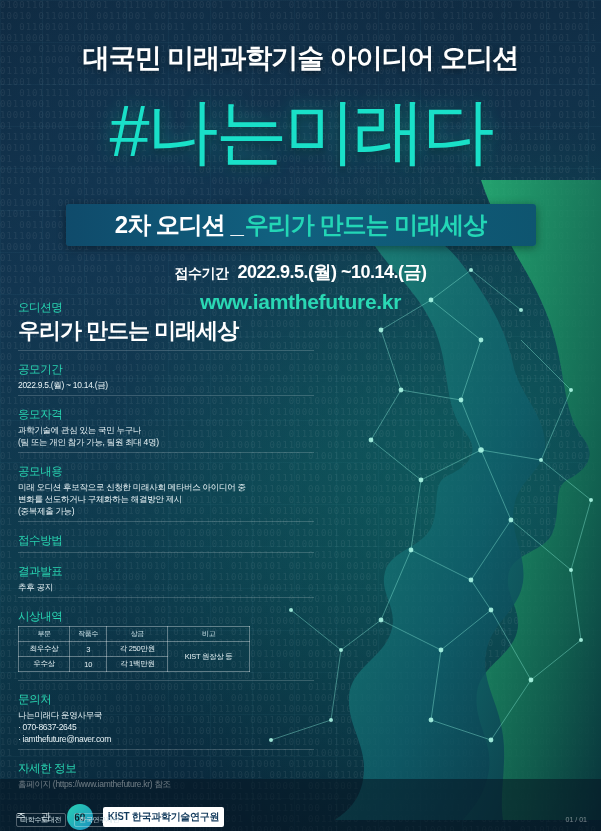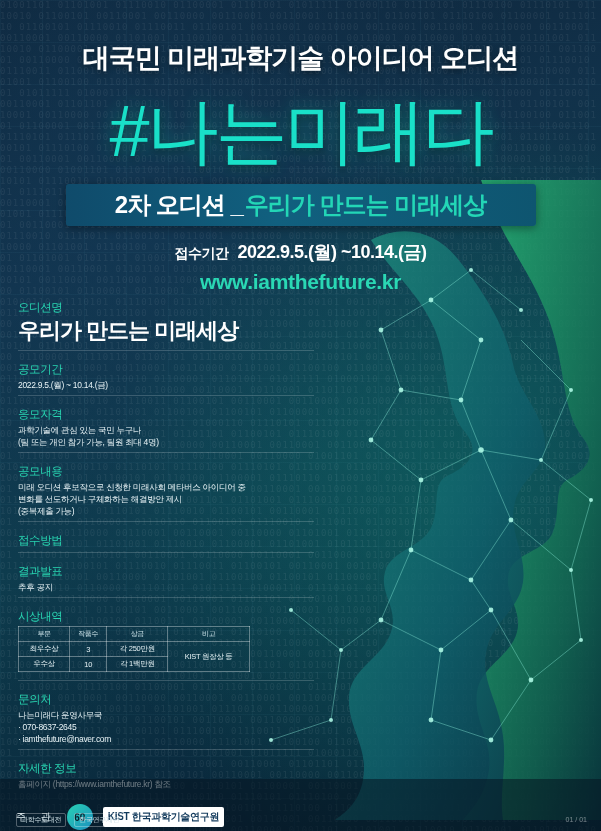--- a/index.html
+++ b/index.html
@@ -43,21 +43,21 @@
     font-size:27px;font-weight:bold;letter-spacing:-1px;color:#ffffff;
     text-shadow:0 2px 6px rgba(0,0,0,.45);
   }
   .head .l2{
     margin-top:8px;
     font-size:72px;font-weight:normal;letter-spacing:-3px;
     color:#19e0c8;
     text-shadow:0 0 18px rgba(25,224,200,.45), 0 3px 8px rgba(0,0,0,.5);
   }
   .bar{
-    margin:4px auto 0;width:470px;height:42px;
+    margin:24px auto 0;width:470px;height:42px;
     background:linear-gradient(90deg,#0f4b6b 0%,#11607f 45%,#0e5570 100%);
     border-radius:3px;display:flex;align-items:center;justify-content:center;gap:2px;
     box-shadow:0 2px 10px rgba(0,0,0,.4);
   }
   .bar .w{font-size:24px;font-weight:bold;letter-spacing:-1px;color:#ffffff;}
   .bar .g{font-size:24px;font-weight:bold;letter-spacing:-1px;color:#23d6b6;}
   .head .l4{margin-top:14px;font-size:18px;font-weight:bold;color:#ffffff;letter-spacing:-.5px;}
   .head .l4 .small{font-size:14px;font-weight:bold;}
   .head .url{margin-top:6px;font-size:21px;font-weight:bold;color:#2ad8b4;letter-spacing:-.3px;}
 

